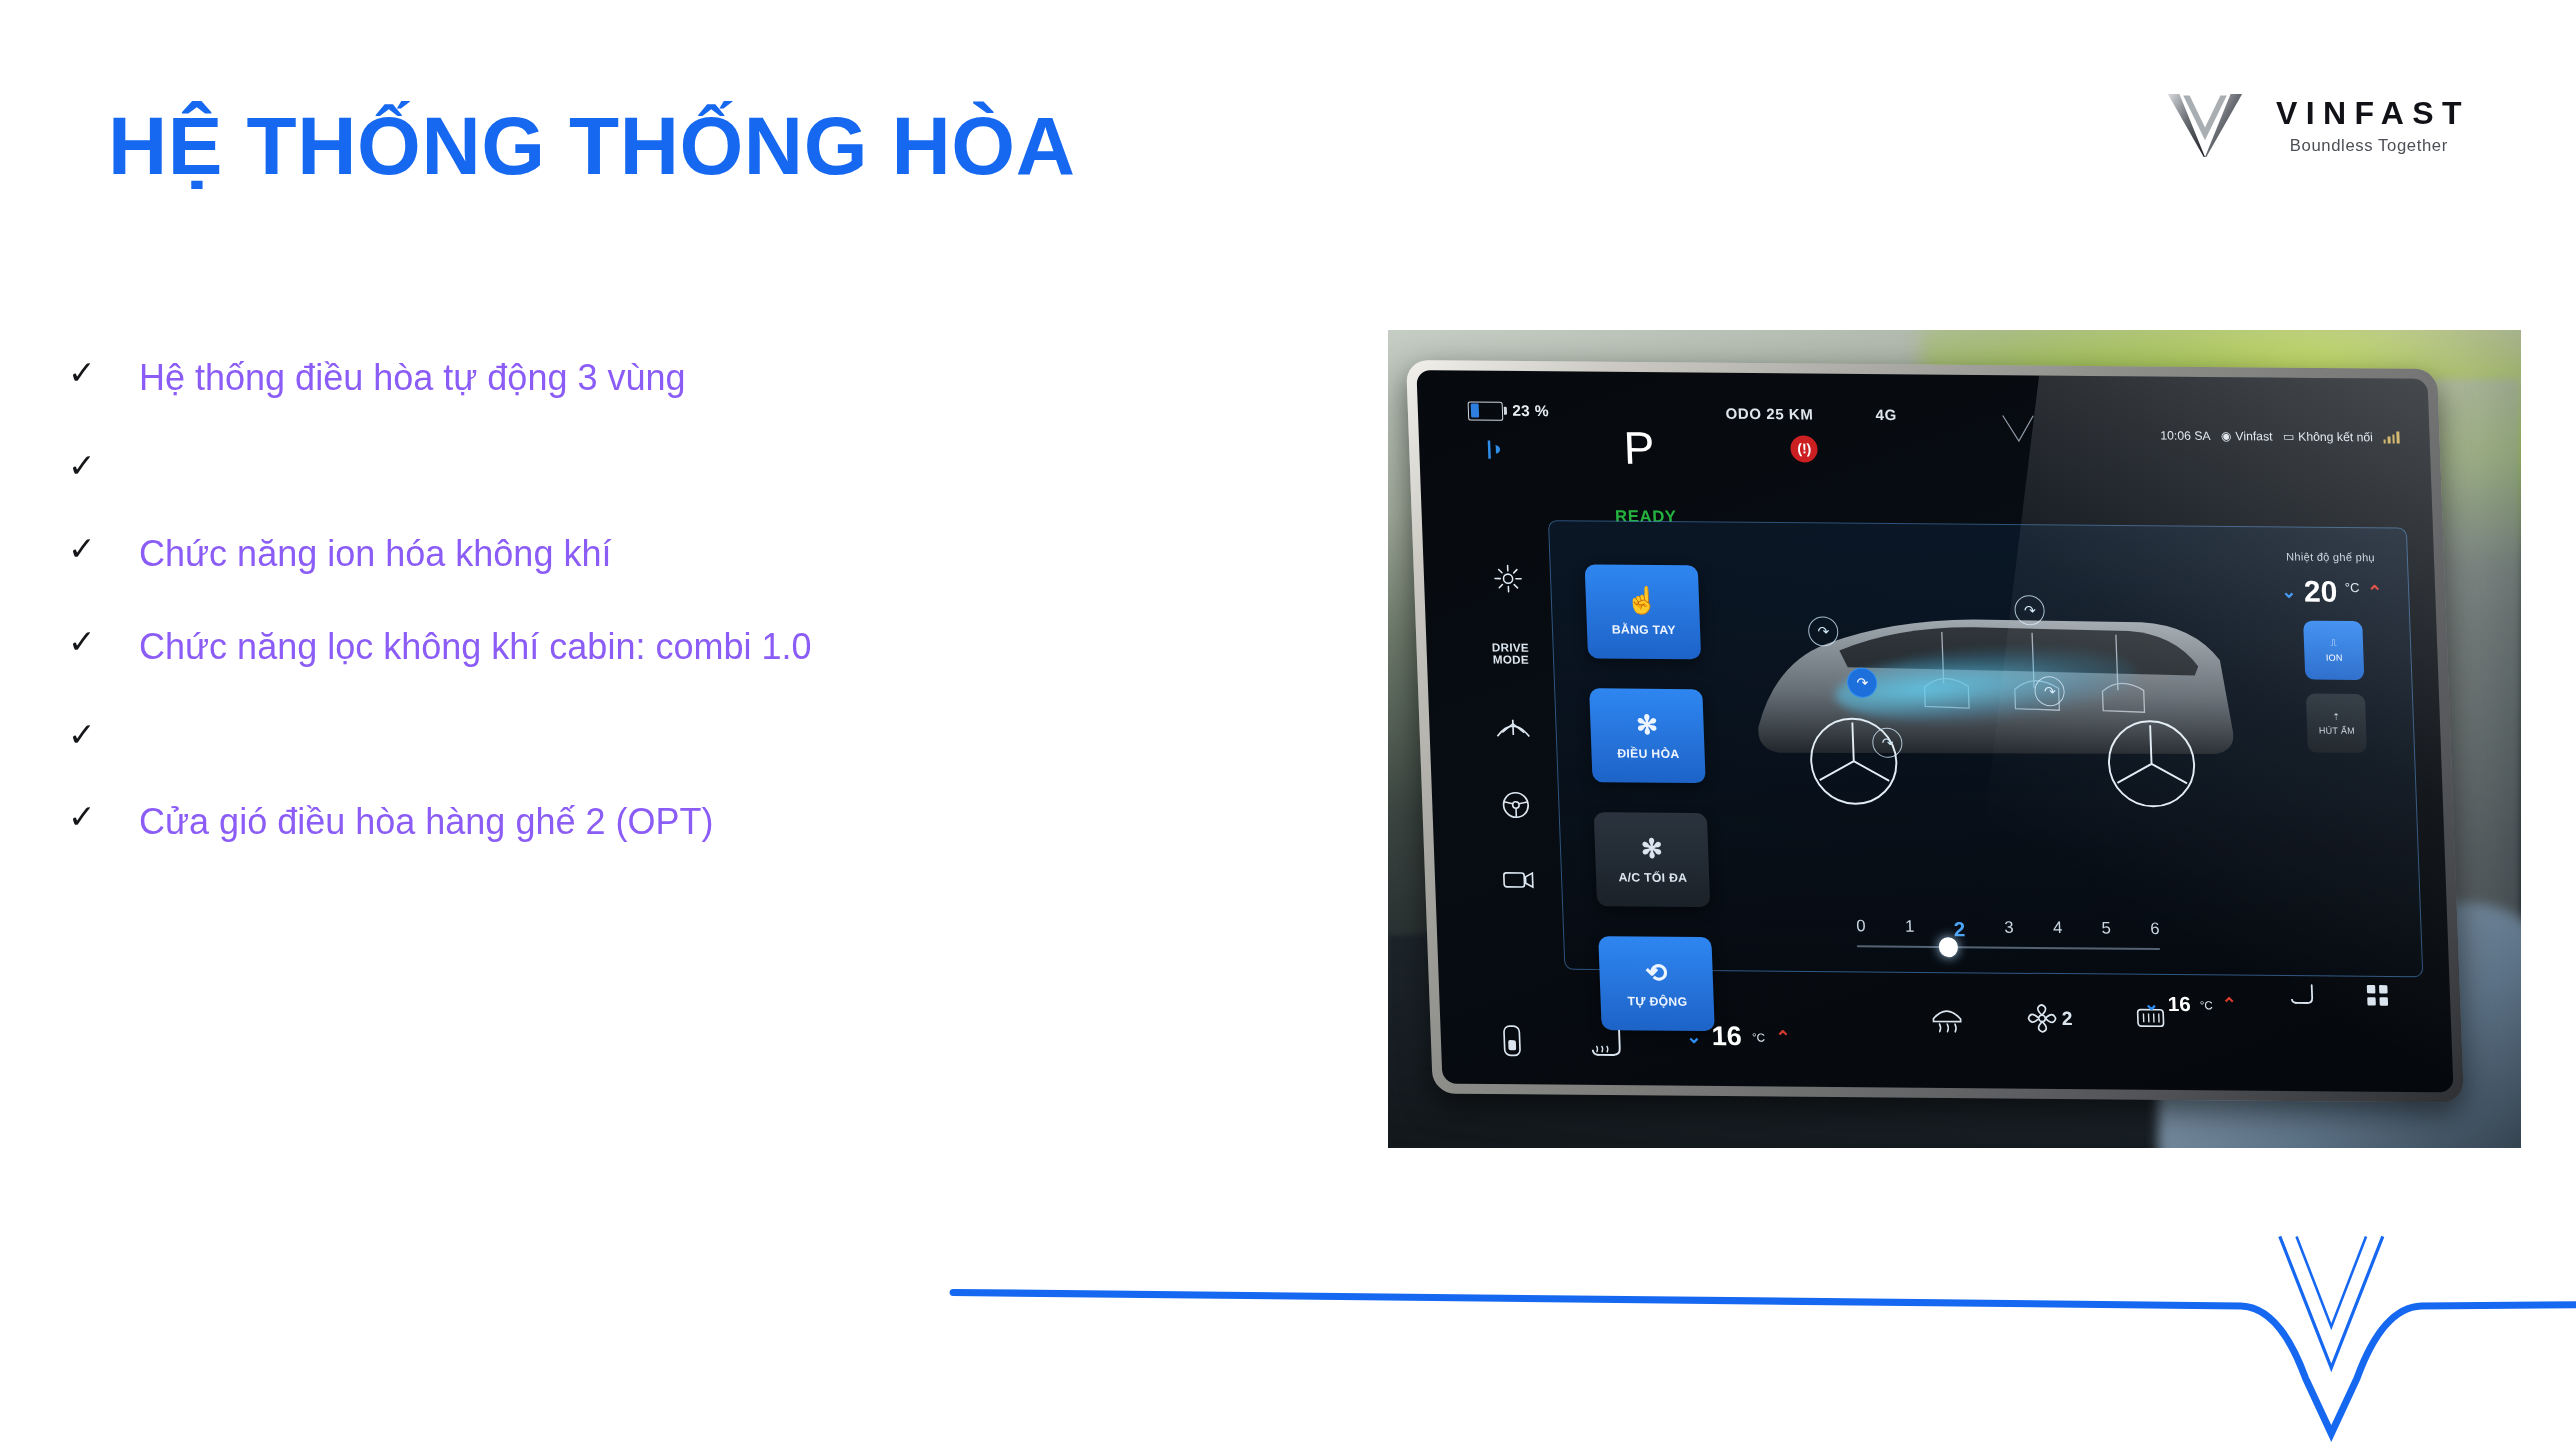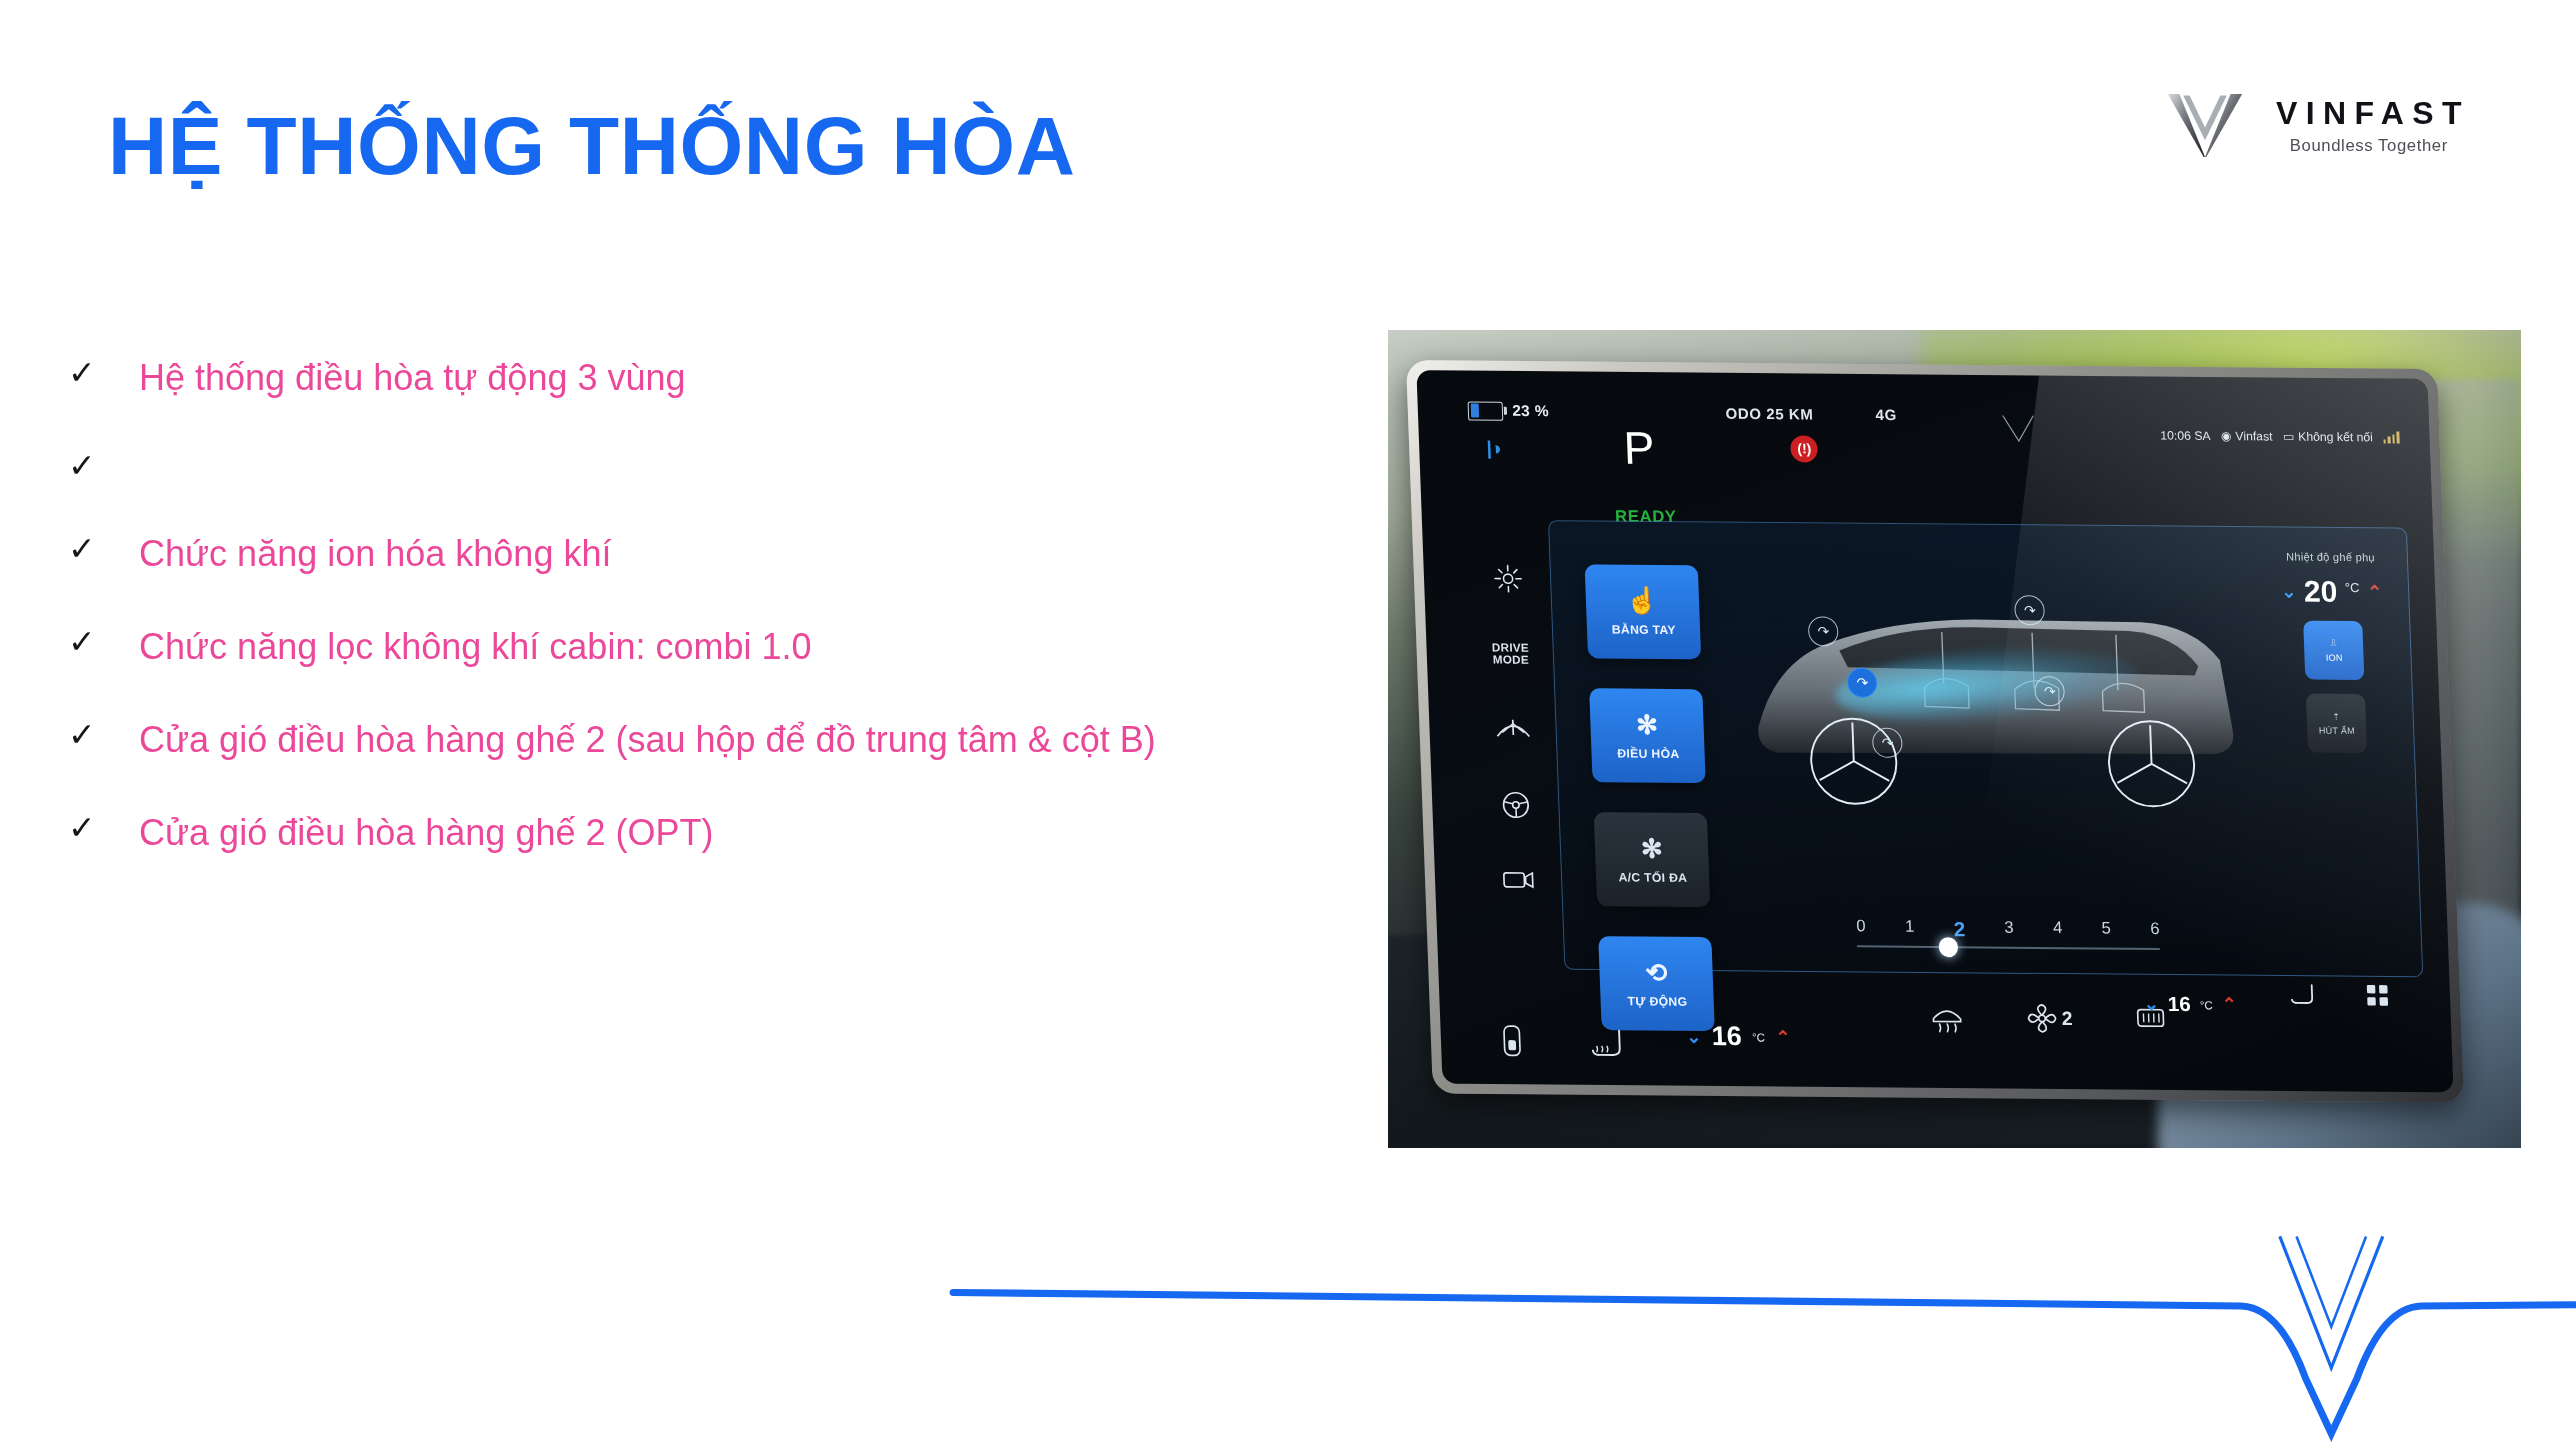--- a/index.html
+++ b/index.html
@@ -68,21 +68,21 @@
   }
   .bullet-check {
     flex: 0 0 71px;
     font-size: 33px;
     color: #15161a;
     line-height: 1.28;
     padding-top: 1.3px;
   }
   .bullet-text {
     font-size: 36px;
-    color: #ec4899;
+    color: #8b5cf6;
     line-height: 1.5;
     max-width: 1211px;
   }
 
   
   .photo {
     position: absolute;
     left: 1388px;
     top: 330px;
     width: 1133px;
@@ -324,21 +324,20 @@
     <div class="bullet-text">Chức năng ion hóa không khí</div>
   </div>
 
   <div class="bullet-row">
     <div class="bullet-check">✓</div>
     <div class="bullet-text">Chức năng lọc không khí cabin: combi 1.0</div>
   </div>
 
   <div class="bullet-row">
     <div class="bullet-check">✓</div>
-    <div class="bullet-text">Cửa gió điều hòa hàng ghế 2 (sau hộp để đồ trung tâm &amp; cột B)</div>
   </div>
 
   <div class="bullet-row">
     <div class="bullet-check">✓</div>
     <div class="bullet-text">Cửa gió điều hòa hàng ghế 2 (OPT)</div>
   </div>
 
 </div>
 
 <div class="photo">

